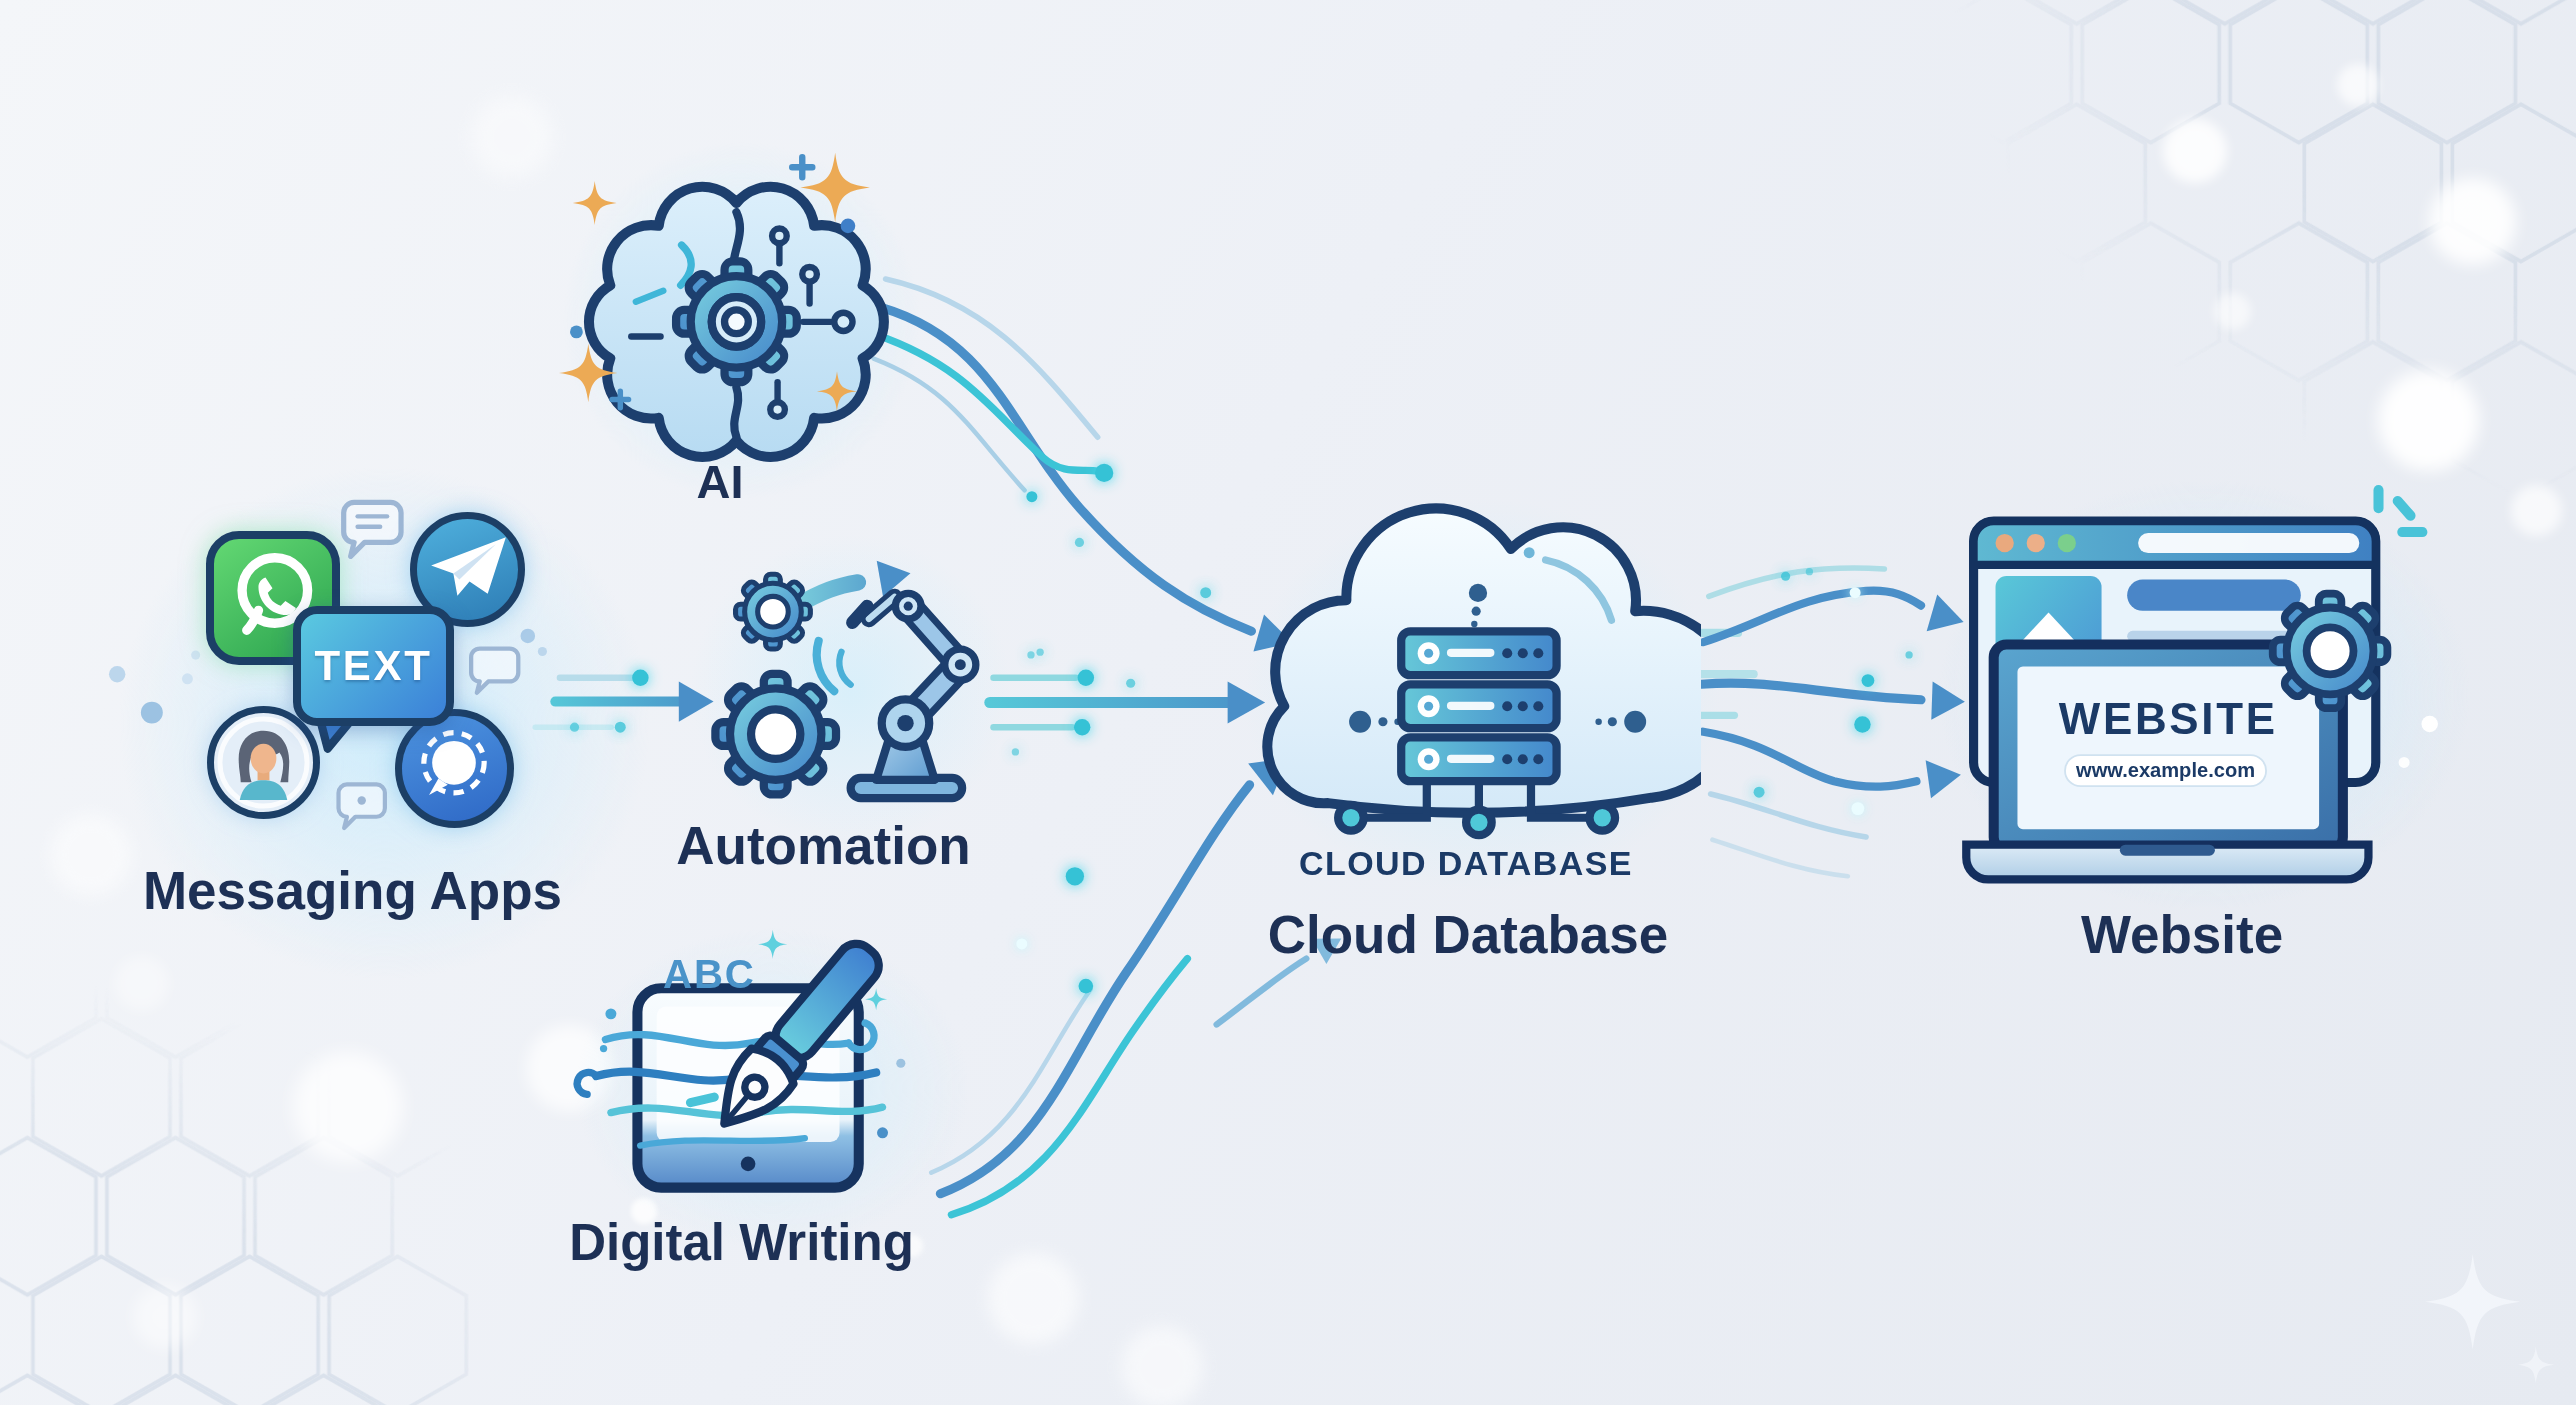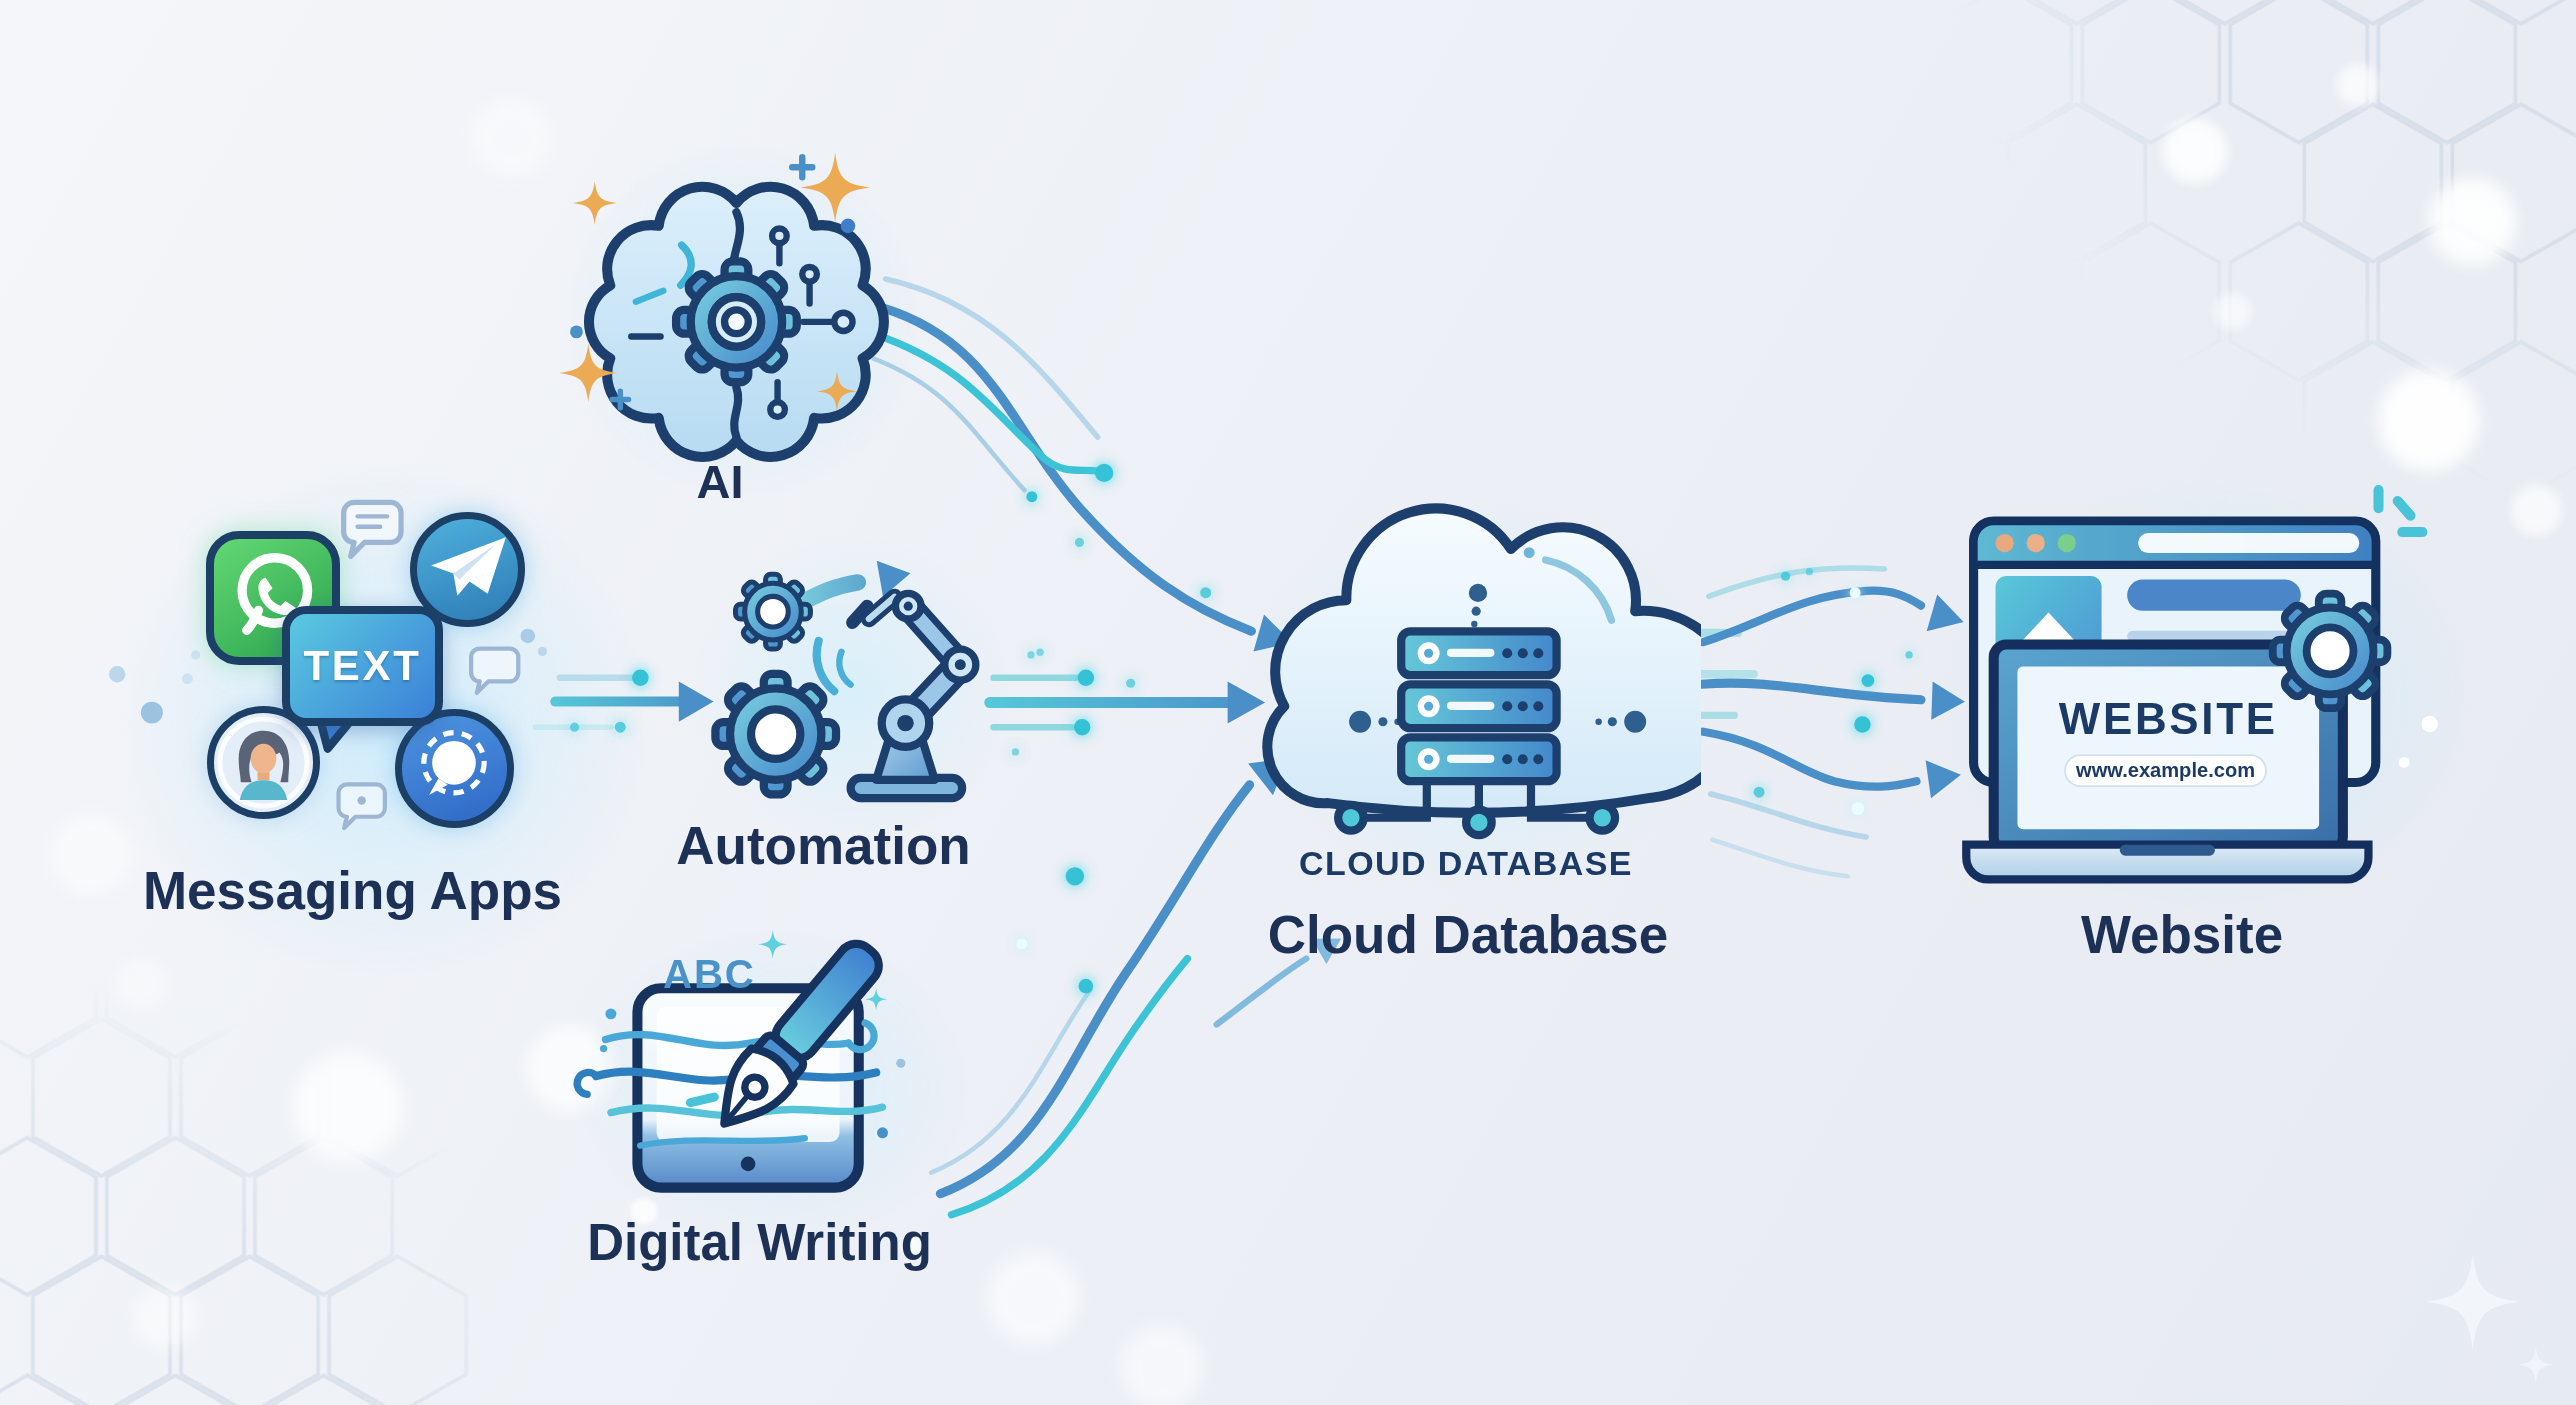--- a/index.html
+++ b/index.html
@@ -273,21 +273,21 @@
       <path d="M26,40 H52" stroke="#9db6d4" stroke-width="5" stroke-linecap="round"></path>
     </svg>
 
     <div class="icon-box circle-icon tg" style="left:410px;top:512px;width:115px;height:115px">
       <svg viewBox="0 0 100 100" width="101" height="101">
         <path d="M88,18 L14,46 L36,54 L40,76 L52,62 L70,74 Z" fill="#fff"></path>
         <path d="M36,54 L78,25 L42,60 Z" fill="#cfe2f2"></path>
       </svg>
     </div>
 
-    <div class="icon-box txtb" style="left:282px;top:606px;width:161px;height:120px;z-index:3">
+    <div class="icon-box txtb" style="left:293px;top:606px;width:161px;height:120px;z-index:3">
       <div class="txtb-label">TEXT</div>
     </div>
     <svg class="abs" style="left:311px;top:703px;z-index:2" width="59" height="53" viewBox="0 0 64 58">
       <path d="M6,4 L56,4 L18,50 Z" fill="#3d7fd0" stroke="#1c3f66" stroke-width="9" stroke-linejoin="round"></path>
     </svg>
 
     <svg class="abs" style="left:463px;top:640px" width="62" height="60" viewBox="0 0 84 84">
       <path d="M22,12 H64 A12,12 0 0 1 76,24 V46 A12,12 0 0 1 64,58 H34 L18,74 L22,58 A12,12 0 0 1 10,46 V24 A12,12 0 0 1 22,12 Z" stroke="#9db6d4" stroke-width="6" fill="rgba(250,252,255,.55)" stroke-linejoin="round"></path>
     </svg>
 
@@ -407,21 +407,21 @@
         <circle cx="0" cy="-52" r="11" fill="#fcfdfe" stroke="#16335f" stroke-width="8"></circle>
       </g>
       <text class="t-abc" x="725" y="1080">ABC</text>
       <use href="#spark" transform="translate(845,1032) scale(16)" fill="#5fd0de"></use>
       <use href="#spark" transform="translate(958,1092) scale(12)" fill="#5fd0de"></use>
       <circle cx="668" cy="1108" r="6" fill="#4aa8d8"></circle>
         <circle cx="660" cy="1146" r="4" fill="#4aa8d8"></circle>
       <circle cx="985" cy="1162" r="5" fill="#9cc2e0"></circle>
         <circle cx="965" cy="1238" r="6" fill="#4a90c8"></circle>
     </svg>
-    <div class="label" style="left:549px;top:1213px;width:421px;font-size:51px">Digital Writing</div>
+    <div class="label" style="left:531px;top:1213px;width:421px;font-size:51px">Digital Writing</div>
   </div>
 
   <div>
     <svg class="abs" style="left:1244px;top:494px" width="457" height="366" viewBox="1360 540 500 400">
       <g>
         <path d="M1452,878 A62,62 0 0 1 1404,772 A78,78 0 0 1 1472,656 A98,98 0 0 1 1652,600 A80,80 0 0 1 1788,668 A66,66 0 0 1 1806,872 Q1630,902 1452,878 Z" fill="url(#cloudGrad)" stroke="#1d3f6e" stroke-width="11" stroke-linejoin="round"></path>
         <path d="M1690,612 A95,95 0 0 1 1762,678" stroke="#8fc6e0" stroke-width="8" fill="none" stroke-linecap="round"></path>
         <circle cx="1672" cy="604" r="6" fill="#6fb6d8"></circle>
       </g>
       <g>

